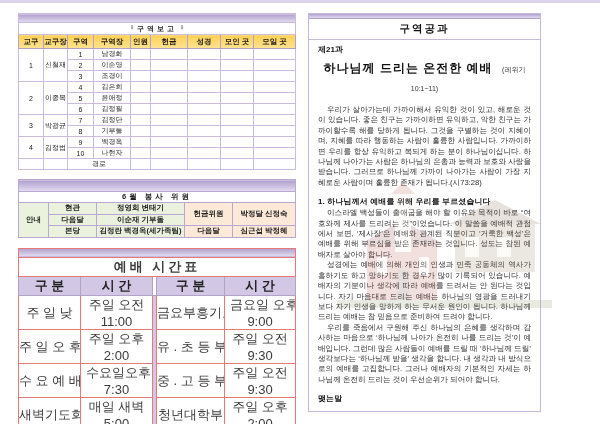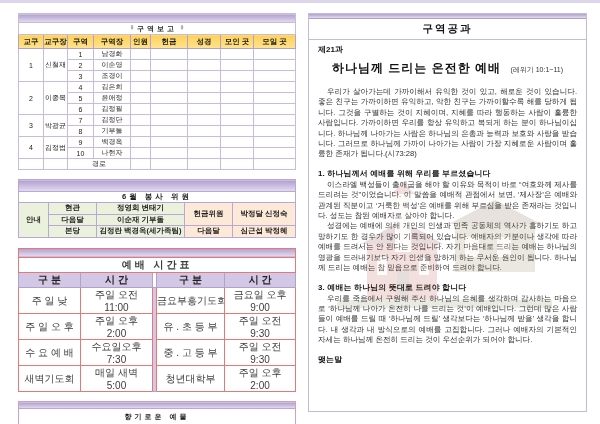--- a/index.html
+++ b/index.html
@@ -28,34 +28,34 @@
     height:13px;color:#1a1a1a;border:1px solid #b3a2c7;margin-top:31px;
   }
   .orn{font-size:8px;letter-spacing:0;vertical-align:1px;padding:0 2px;}
 
   .committee{margin-top:9px;}
   .committee td{border:1px solid #b9a9d2;font-size:7.5px;font-weight:bold;text-align:center;height:10.5px;padding:0;color:#222;margin-left:40px;}
   .committee .gcell{background:#eaf1dc;}
   .committee .ocell{background:#fde9d8;}
 
   .schedule{margin-top:10px;}
-  .schedule td{border:1px solid #e87878;font-size:10px;text-align:center;height:8.5px;padding:0;color:#3c3c3c;}
+  .schedule td{border:1px solid #e87878;font-size:13px;text-align:center;height:8.5px;padding:0;color:#3c3c3c;}
   .schedule .head td{background:#d2c7e4;font-weight:bold;color:#222;border:1px solid #b3a2c7;height:10px;}
   .schedule .head .mid,.schedule .midcol{background:#d2c7e4;border-top:1px solid #b3a2c7;border-bottom:1px solid #b3a2c7;}
   .schedule .head .mid{background:#fff;border:1px solid #b3a2c7;}
   .schedule .tcell div{display:flex;justify-content:flex-end;padding:0 5px;flex-direction:column;}
 
   .offerings{margin-top:9px;}
   .offerings td{border:1px solid #cf9fc6;font-size:7px;padding:1px 3px;color:#222;}
   .offerings .label{background:#eee0ef;font-weight:bold;text-align:center;font-size:11px;width:42px;}
   .offerings .val{background:#ffffd8;text-align:left;white-space:normal;line-height:10px;word-break:keep-all;}
 
   
   .page-right{
-    position:absolute;left:308px;top:13px;width:279px;height:399px;
+    position:absolute;left:308px;top:13px;width:233px;height:399px;
     border:1px solid #c6badb;background:#fff;box-sizing:border-box;
   }
   .page-right .band{height:4px;background:linear-gradient(#b09fcc,#e4ddf2);border-bottom:1px solid #b3a2c7;}
   .gk-header{
     text-align:center;font-weight:bold;font-size:10.5px;padding:3px 0 3px 0;
     border-bottom:1px solid #c6badb;letter-spacing:2px;color:#111;
   }
   .gk-content{position:relative;padding:4px 9px 0 9px;}
   .lesson-no{font-size:8px;font-weight:bold;color:#111;}
   .gk-title{ text-align:center;margin-top:3px;margin-bottom:10px;}
@@ -402,18 +402,17 @@
     <div class="lesson-no">제21과</div>
     <div class="gk-title">
       <span class="main">하나님께 드리는 온전한 예배</span>
       <span class="scripture">(레위기 10:1~11)</span>
     </div>
     <p>우리가 살아가는데 가까이해서 유익한 것이 있고, 해로운 것이 있습니다. 좋은 친구는 가까이하면 유익하고, 악한 친구는 가까이할수록 해를 당하게 됩니다. 그것을 구별하는 것이 지혜이며, 지혜를 따라 행동하는 사람이 훌륭한 사람입니다. 가까이하면 우리를 항상 유익하고 복되게 하는 분이 하나님이십니다. 하나님께 나아가는 사람은 하나님의 은총과 능력과 보호와 사랑을 받습니다. 그러므로 하나님께 가까이 나아가는 사람이 가장 지혜로운 사람이며 훌륭한 존재가 됩니다.(시73:28)</p>
     <div id="sections">
         <h4>1. 하나님께서 예배를 위해 우리를 부르셨습니다</h4>
         <p>이스라엘 백성들이 출애굽을 해야 할 이유와 목적이 바로 “여호와께 제사를 드리려는 것”이었습니다. 이 말씀을 예배적 관점에서 보면, ‘제사장’은 예배와 관계된 직분이고 ‘거룩한 백성’은 예배를 위해 부르심을 받은 존재라는 것입니다. 성도는 참된 예배자로 살아야 합니다.</p>
         <p>성경에는 예배에 의해 개인의 인생과 민족 공동체의 역사가 흥하기도 하고 망하기도 한 경우가 많이 기록되어 있습니다. 예배자의 기분이나 생각에 따라 예배를 드려서는 안 된다는 것입니다. 자기 마음대로 드리는 예배는 하나님의 영광을 드러내기보다 자기 인생을 망하게 하는 무서운 원인이 됩니다. 하나님께 드리는 예배는 참 믿음으로 준비하여 드려야 합니다.</p>
-        <h4>3. 예배는 하나님의 뜻대로 드려야 합니다</h4>
         <p>우리를 죽음에서 구원해 주신 하나님의 은혜를 생각하며 감사하는 마음으로 ‘하나님께 나아가 온전히 나를 드리는 것’이 예배입니다. 그런데 많은 사람들이 예배를 드릴 때 ‘하나님께 드릴’ 생각보다는 ‘하나님께 받을’ 생각을 합니다. 내 생각과 내 방식으로의 예배를 고집합니다. 그러나 예배자의 기본적인 자세는 하나님께 온전히 드리는 것이 우선순위가 되어야 합니다.</p>
         <h4>맺는말</h4>
       </div>
   </div>
 </div>
 
 </body></html>

